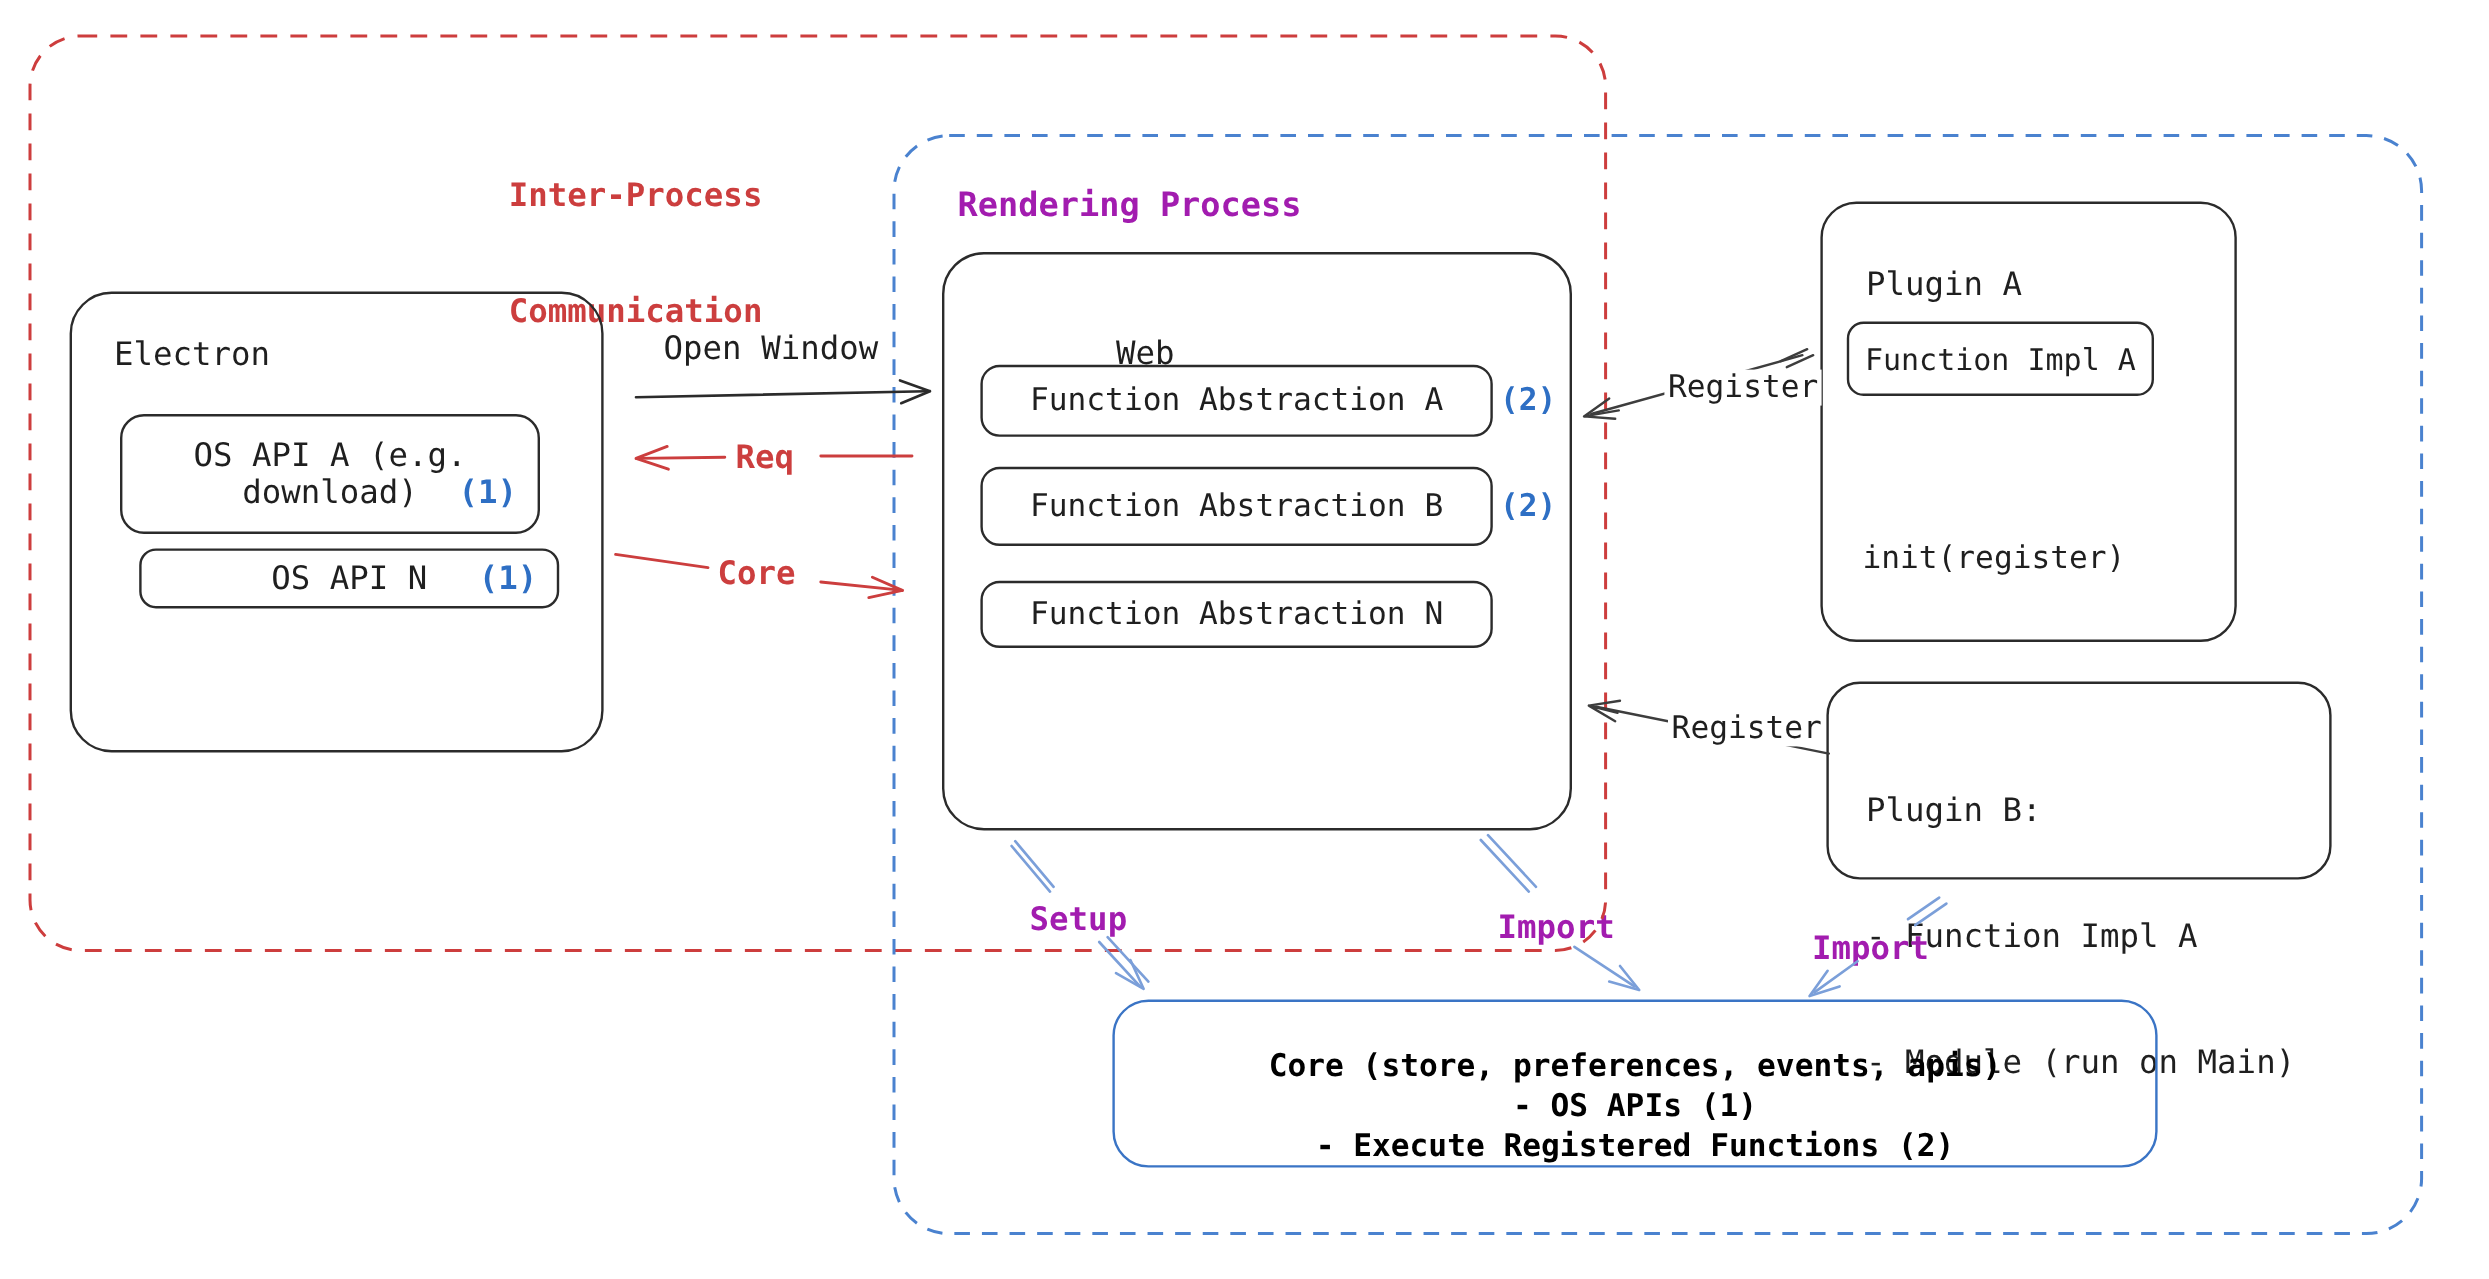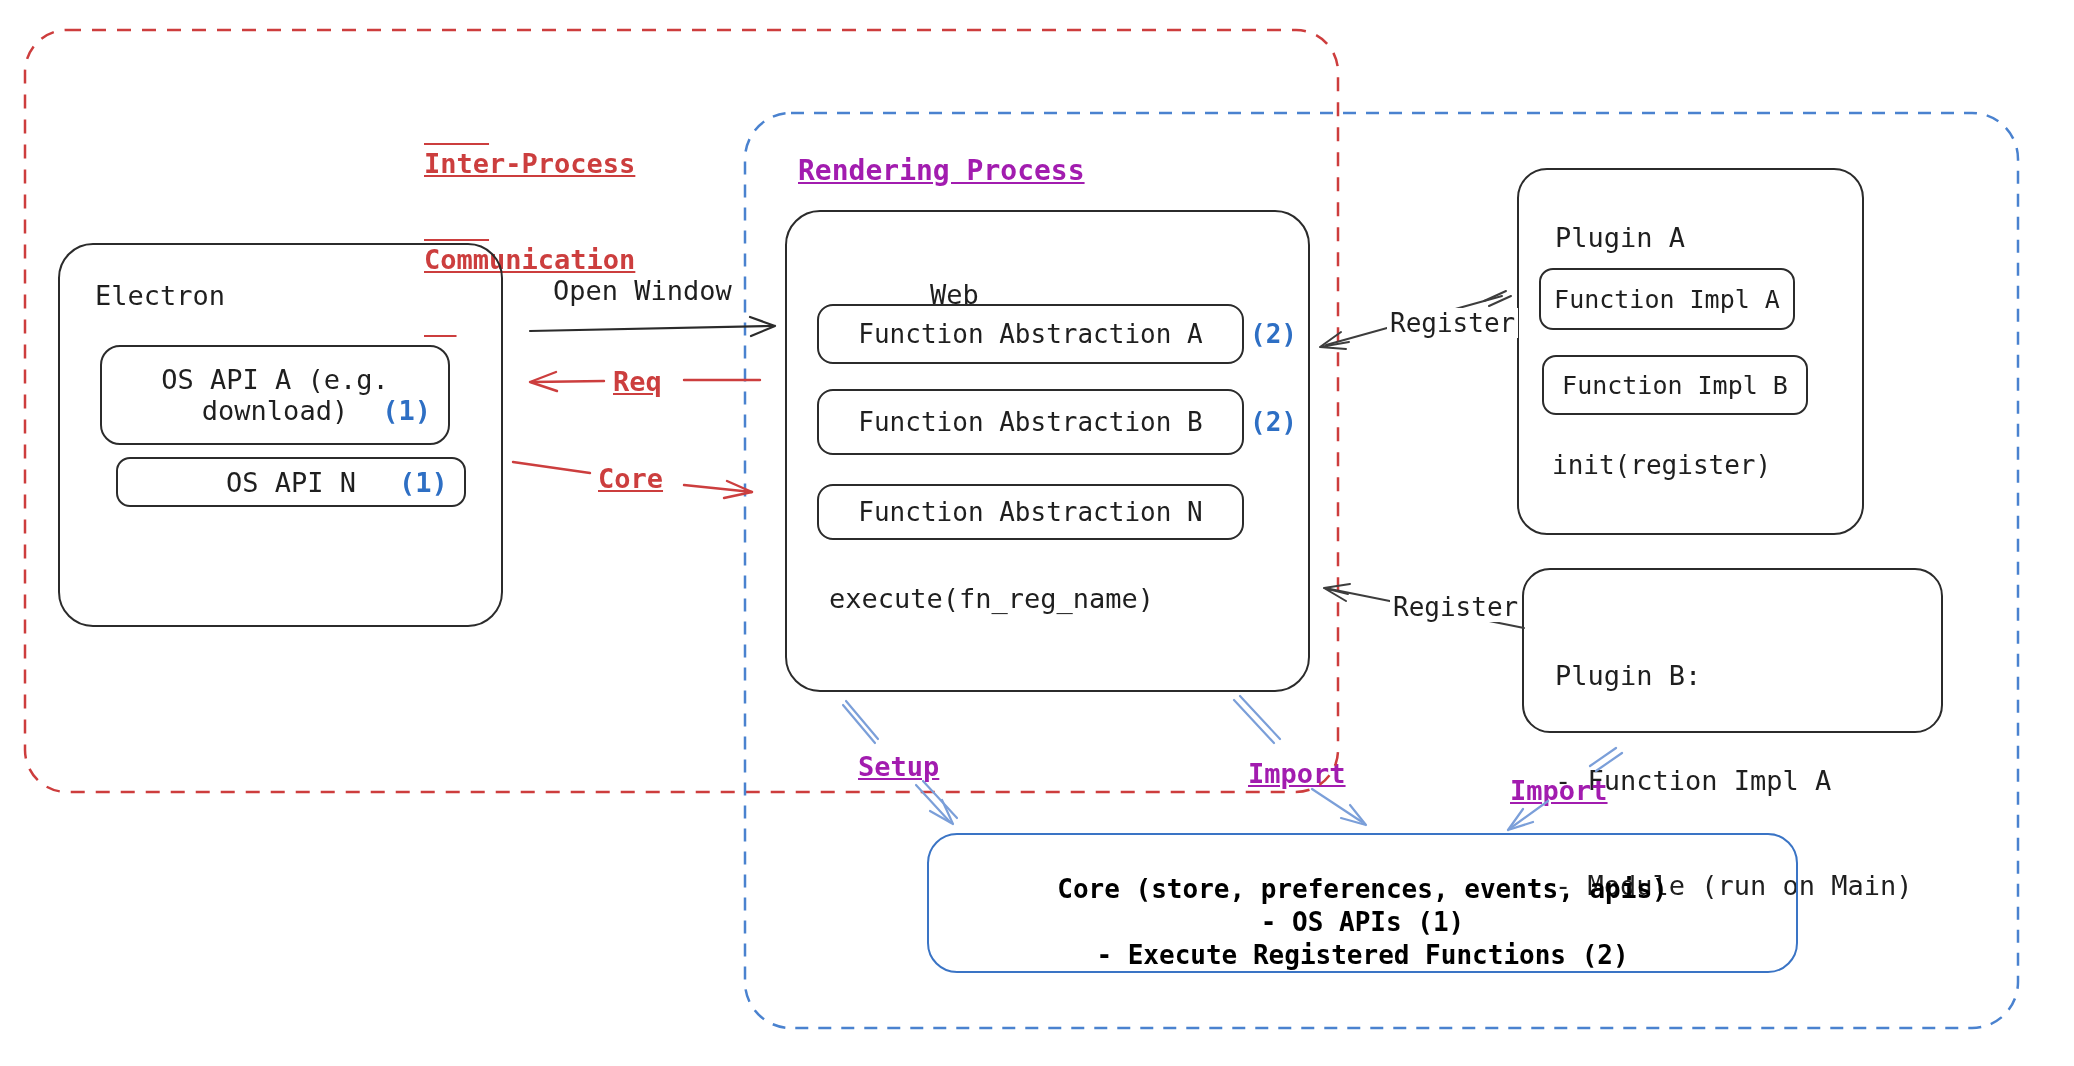--- a/index.html
+++ b/index.html
@@ -10,21 +10,21 @@
   }
   .box {
     position:absolute; border:2px solid #2b2b2b; background:transparent;
     box-sizing:border-box;
   }
   .cbox { display:flex; align-items:center; justify-content:center; }
   .lbl { position:absolute; white-space:pre; }
   .blue  { color:#a21caf; }
   .red   { color:#cc3e3e; }
   .badge { color:#2e6fc4; font-weight:700; }
-  .bold  { font-weight:700;text-decoration:underline; }
+  .bold  { font-weight:700; }
   .semi  { font-weight:600; }
   .f26 { font-size:26px; } .f27 { font-size:27px; } .f28 { font-size:28px; } .f25 { font-size:25px; }
   .badge-off { position:absolute; left:calc(100% + 34px); top:0; }
   .rel { position:relative; }
   .out-badge { position:absolute; left:calc(100% + 8px); top:50%; transform:translateY(-50%); }
   #arrow-layer { position:absolute; left:0; top:0; z-index:10; pointer-events:none; }
   .overline { z-index:20; background:#ffffff; padding:0 3px;margin-left:48px; }
   .core-text { display:flex; flex-direction:column; align-items:center; padding-top:22px; line-height:33px; }
   .pb-lines div { line-height:43px; }
 </style>
@@ -72,33 +72,29 @@
 
     <div class="box cbox" style="left:30px; top:177px; width:427px; height:66px; border-radius:16px;">
       <span class="f26">Function Abstraction B</span>
       <span class="badge out-badge f26">(2)</span>
     </div>
 
     <div class="box cbox" style="left:30px; top:272px; width:427px; height:56px; border-radius:16px;">
       <span class="f26">Function Abstraction N</span>
     </div>
 
-    <div class="lbl f27" style="left:42px; top:371px;">execute(fn_reg_name)</div>
   </div>
 
   <div class="lbl f26 overline" style="left:1339px; top:308px;">Register</div>
   <div class="lbl f26 overline" style="left:1342px; top:592px;">Register</div>
 
   <div class="box" style="left:1517px; top:168px; width:347px; height:367px; border-radius:30px;">
     <div class="lbl f27" style="left:36px; top:52px;">Plugin A</div>
     <div class="box cbox" style="left:20px; top:98px; width:256px; height:62px; border-radius:14px;">
       <span class="f25">Function Impl A</span>
-    </div>
-    <div class="box cbox" style="left:23px; top:185px; width:266px; height:60px; border-radius:14px;">
-      <span class="f25">Function Impl B</span>
     </div>
     <div class="lbl f26" style="left:33px; top:280px;">init(register)</div>
   </div>
 
   <div class="box" style="left:1522px; top:568px; width:421px; height:165px; border-radius:28px;">
     <div class="lbl f27 pb-lines" style="left:31px; top:22px;">
       <div>Plugin B:</div>
       <div>- Function Impl A</div>
       <div>- Module (run on Main)</div>
     </div>

